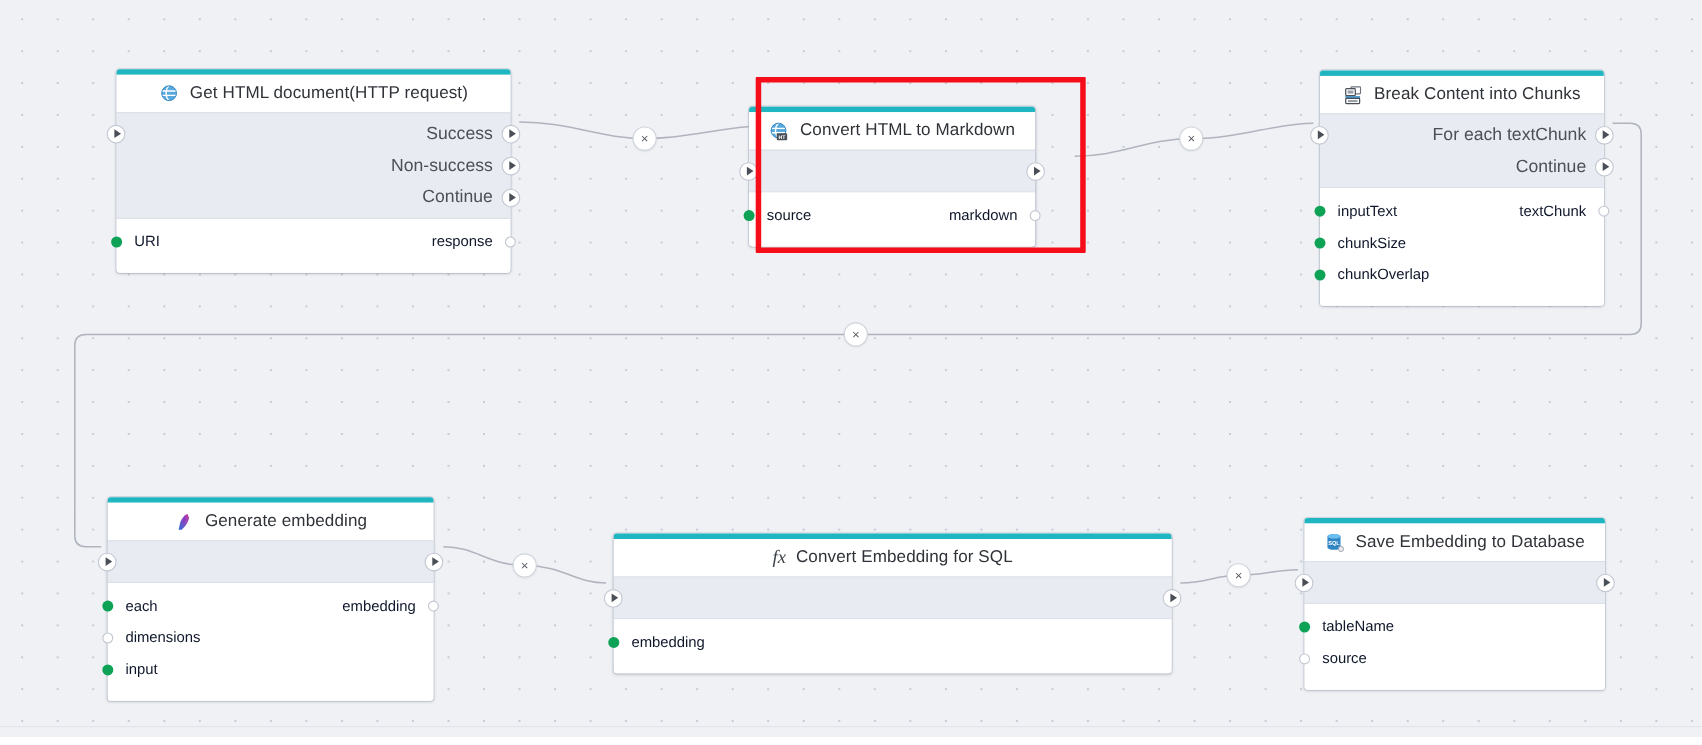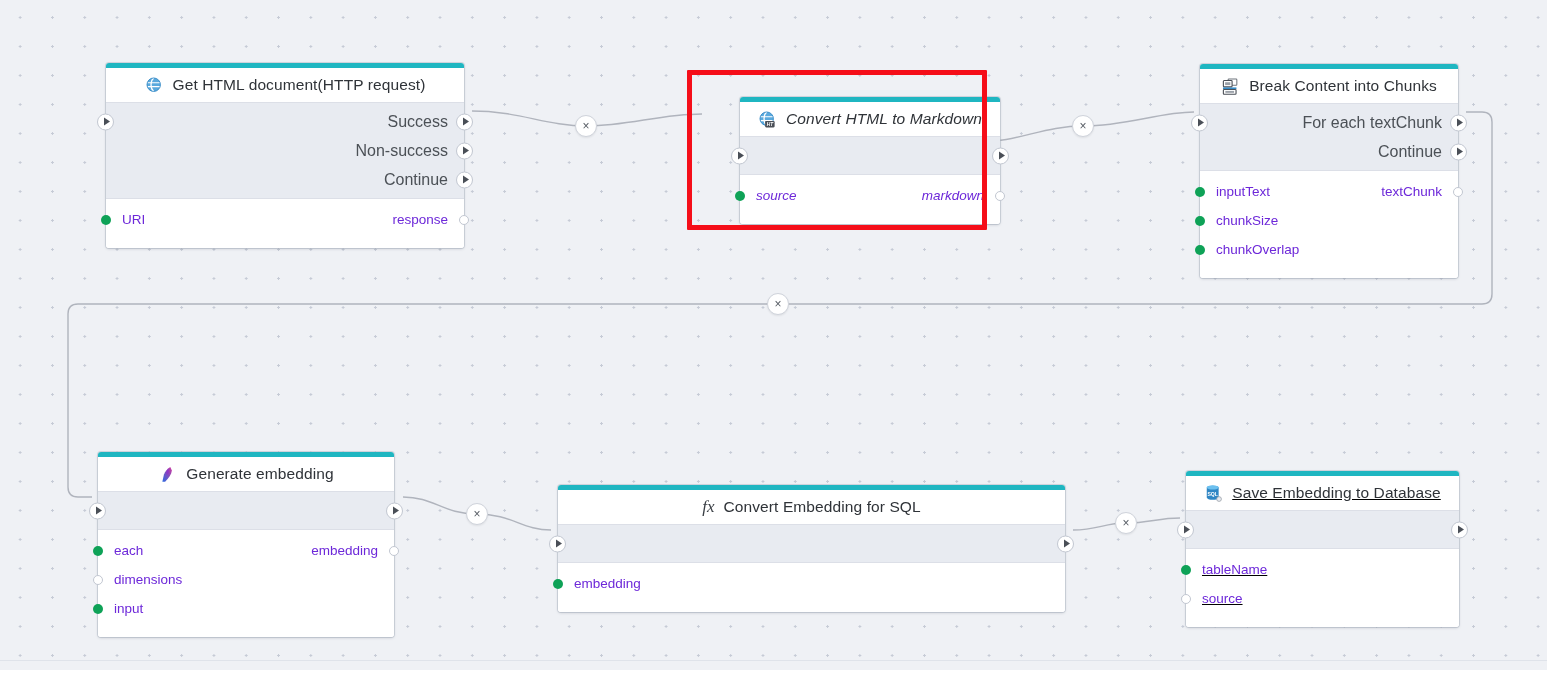--- a/index.html
+++ b/index.html
@@ -69,21 +69,21 @@
     background: #ffffff;
     padding: 6px 0 14px 0;
     border-radius: 0 0 3px 3px;
   }
   .port-row {
     position: relative;
     height: 29px;
     display: flex; align-items: center;
     padding: 0 16px;
     font-size: 13.5px;
-    color: #6d28d9;
+    color: #0f172a;
   }
   .port-in-label { flex: 0 0 auto; }
   .port-out-label { margin-left: auto; }
   
   .dot {
     position: absolute;
     width: 10px; height: 10px;
     border-radius: 50%;
     top: 50%; transform: translateY(-50%);
   }
@@ -176,21 +176,21 @@
         </div>
         <div class="port-band">
           <div class="port-row">
             <span class="dot in filled" style="background: rgb(14, 162, 87);"></span>
             <span class="port-in-label">URI</span>
             <span class="port-out-label">response</span>
             <span class="dot out hollow"></span>
           </div>
         </div>
       </div>
-      <div class="node" style="left: 740px; top: 97px; width: 260px; font-style: italic;">
+      <div class="node" style="left: 681px; top: 97px; width: 260px;">
         <div class="node-accent" style="background: rgb(31, 182, 193);"></div>
         <div class="node-title">
           <span class="icon">
             <svg width="19" height="19" viewBox="0 0 24 24">
               <circle cx="11" cy="11" r="8.5" fill="#5aa9dd"></circle>
               <path d="M11 2.5 C6.5 6 6.5 16 11 19.5" fill="none" stroke="#ffffff" stroke-width="1.6"></path>
               <path d="M2.8 8.5 H19.2 M2.8 13.5 H19.2" stroke="#ffffff" stroke-width="1.5" fill="none"></path>
               <circle cx="11" cy="11" r="8.5" fill="none" stroke="#2f86c4" stroke-width="1.1"></circle>
               <rect x="9" y="14" width="12" height="8" rx="1.4" fill="#4a4f57"></rect>
               <text x="15" y="20.2" text-anchor="middle" font-size="6" fill="#ffffff" font-family="Liberation Sans, sans-serif" font-weight="bold">HT</text>
@@ -313,21 +313,21 @@
             <span class="arrow out"></span>
           </div>
         </div>
         <div class="port-band">
           <div class="port-row">
             <span class="dot in filled" style="background: rgb(14, 162, 87);"></span>
             <span class="port-in-label">embedding</span>
           </div>
         </div>
       </div>
-      <div class="node" style="left: 1186px; top: 471px; width: 273px; text-decoration: underline;">
+      <div class="node" style="left: 1186px; top: 471px; width: 273px;">
         <div class="node-accent" style="background: rgb(31, 182, 193);"></div>
         <div class="node-title">
           <span class="icon">
             <svg width="19" height="19" viewBox="0 0 24 24">
               <ellipse cx="11" cy="4.5" rx="7.5" ry="2.6" fill="#3aa0e0"></ellipse>
               <path d="M3.5 4.5 V17 C3.5 18.5 7 20 11 20 C15 20 18.5 18.5 18.5 17 V4.5" fill="#2f86c4"></path>
               <ellipse cx="11" cy="4.5" rx="7.5" ry="2.6" fill="#6cc0ef"></ellipse>
               <text x="11" y="15" text-anchor="middle" font-size="6.5" fill="#ffffff" font-family="Liberation Sans, sans-serif" font-weight="bold">SQL</text>
               <circle cx="19" cy="19" r="3" fill="#e8ebf1" stroke="#9aa0a8" stroke-width="1"></circle>
             </svg>

